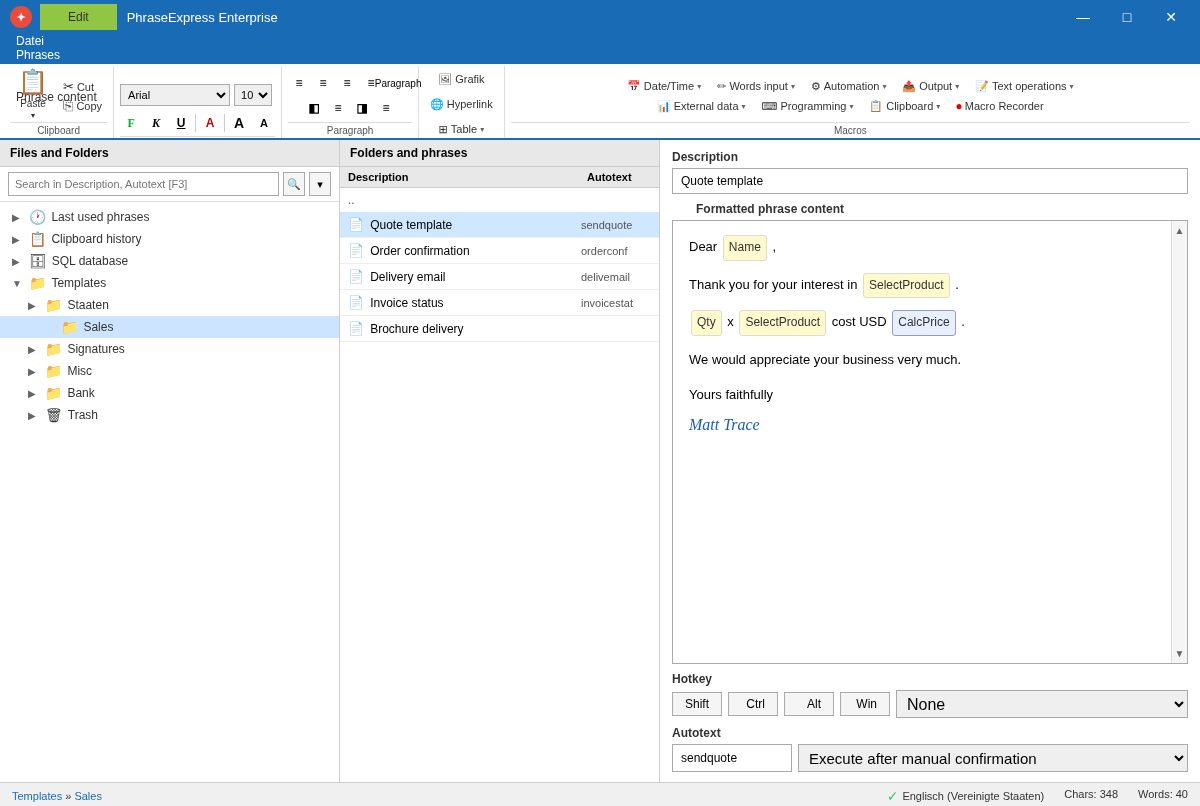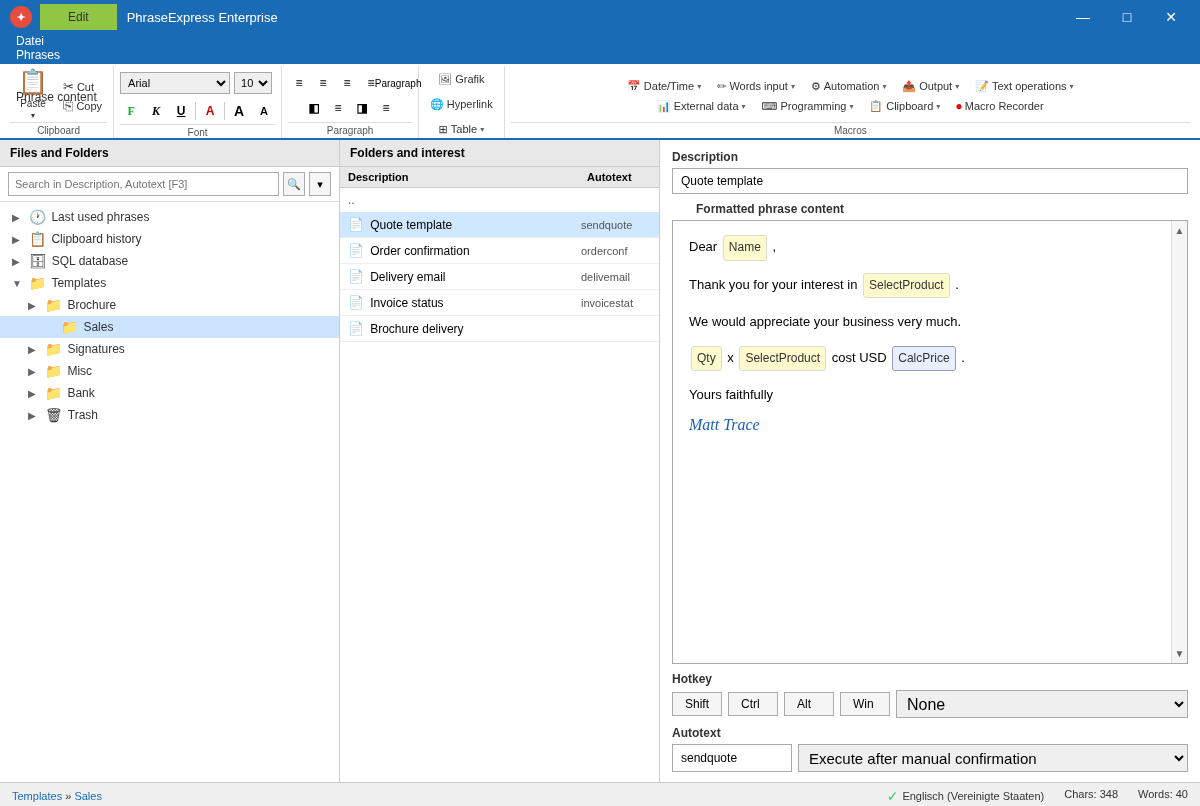--- a/index.html
+++ b/index.html
@@ -282,21 +282,21 @@
       align-items: center;
       margin-top: 4px;
     }
     .hotkey-btn {
       border: 1px solid #aaa;
       background: #f5f5f5;
       padding: 4px 12px;
       font-size: 12px;
       cursor: pointer;
       min-width: 50px;
-      text-align: left;
+      text-align: right;
     }
     .hotkey-select {
       flex: 1;
       border: 1px solid #aaa;
       padding: 4px 6px;
       font-size: 16px;
       height: 28px;
     }
     .autotext-section { }
     .autotext-row {
@@ -464,21 +464,21 @@
               <span>Copy</span>
             </div>
           </div>
         </div>
       </div>
       <div class="ribbon-group-name">Clipboard</div>
     </div>
 
     <div class="ribbon-group-container">
       <div class="ribbon-group-top" style="flex-direction:column;align-items:flex-start;gap:3px;">
-        <div class="font-row1" style="display:flex;align-items:center;gap:4px;margin-top:4px;">
+        <div class="font-row1" style="display:flex;align-items:center;gap:4px;margin-top:16px;">
           <select class="font-select">
             <option>Arial</option>
           </select>
           <select class="size-select">
             <option>10</option>
           </select>
         </div>
         <div class="font-row2" style="display:flex;align-items:center;gap:3px;">
           <button class="font-btn" style="font-weight:bold;font-style:normal;font-family:serif;color:#1a3;">F</button>
           <button class="font-btn" style="font-style:italic;font-family:serif;">K</button>
@@ -615,21 +615,21 @@
         <span>SQL database</span>
       </div>
       <div class="tree-item">
         <span class="tree-arrow">▼</span>
         <span class="tree-icon">📁</span>
         <span>Templates</span>
       </div>
       <div class="tree-item indent1">
         <span class="tree-arrow">▶</span>
         <span class="tree-icon">📁</span>
-        <span>Brochure</span>
+        <span>Staaten</span>
       </div>
       <div class="tree-item indent2 selected">
         <span class="tree-arrow"> </span>
         <span class="tree-icon">📁</span>
         <span>Sales</span>
       </div>
       <div class="tree-item indent1">
         <span class="tree-arrow">▶</span>
         <span class="tree-icon">📁</span>
         <span>Signatures</span>
@@ -647,21 +647,21 @@
       <div class="tree-item indent1">
         <span class="tree-arrow">▶</span>
         <span class="tree-icon">🗑</span>
         <span>Trash</span>
       </div>
     </div>
   </div>
 
   <div class="middle-panel">
     <div class="middle-header">
-      <span>Folders and interest</span>
+      <span>Folders and phrases</span>
     </div>
     <div class="phrase-list">
       <div class="phrase-list-header">
         <div style="flex:1;">Description</div>
         <div style="min-width:80px;">Autotext</div>
       </div>
       <div class="phrase-dotdot">..</div>
       <div class="phrase-row selected">
         <span class="phrase-row-icon">📄</span>
         <span class="phrase-desc">Quote template</span>
@@ -704,29 +704,29 @@
           <span>Dear </span>
           <span class="macro-tag">Name</span>
           <span>,</span>
         </p>
         <p style="margin-bottom:12px;">
           <span>Thank you for your interest in </span>
           <span class="macro-tag">SelectProduct</span>
           <span>.</span>
         </p>
         <p style="margin-bottom:12px;">
-          <span>We would appreciate your business very much.</span>
-        </p>
-        <p style="margin-bottom:12px;">
           <span class="macro-tag">Qty</span>
           <span> x </span>
           <span class="macro-tag">SelectProduct</span>
           <span> cost USD </span>
           <span class="macro-tag blue-border">CalcPrice</span>
           <span>.</span>
+        </p>
+        <p style="margin-bottom:12px;">
+          <span>We would appreciate your business very much.</span>
         </p>
         <p style="margin-bottom:4px;">
           <span>Yours faithfully</span>
         </p>
         <p>
           <span class="signature">Matt Trace</span>
         </p>
       </div>
       <div class="phrase-content-scroll">
         <span class="scroll-arrow">▲</span>

